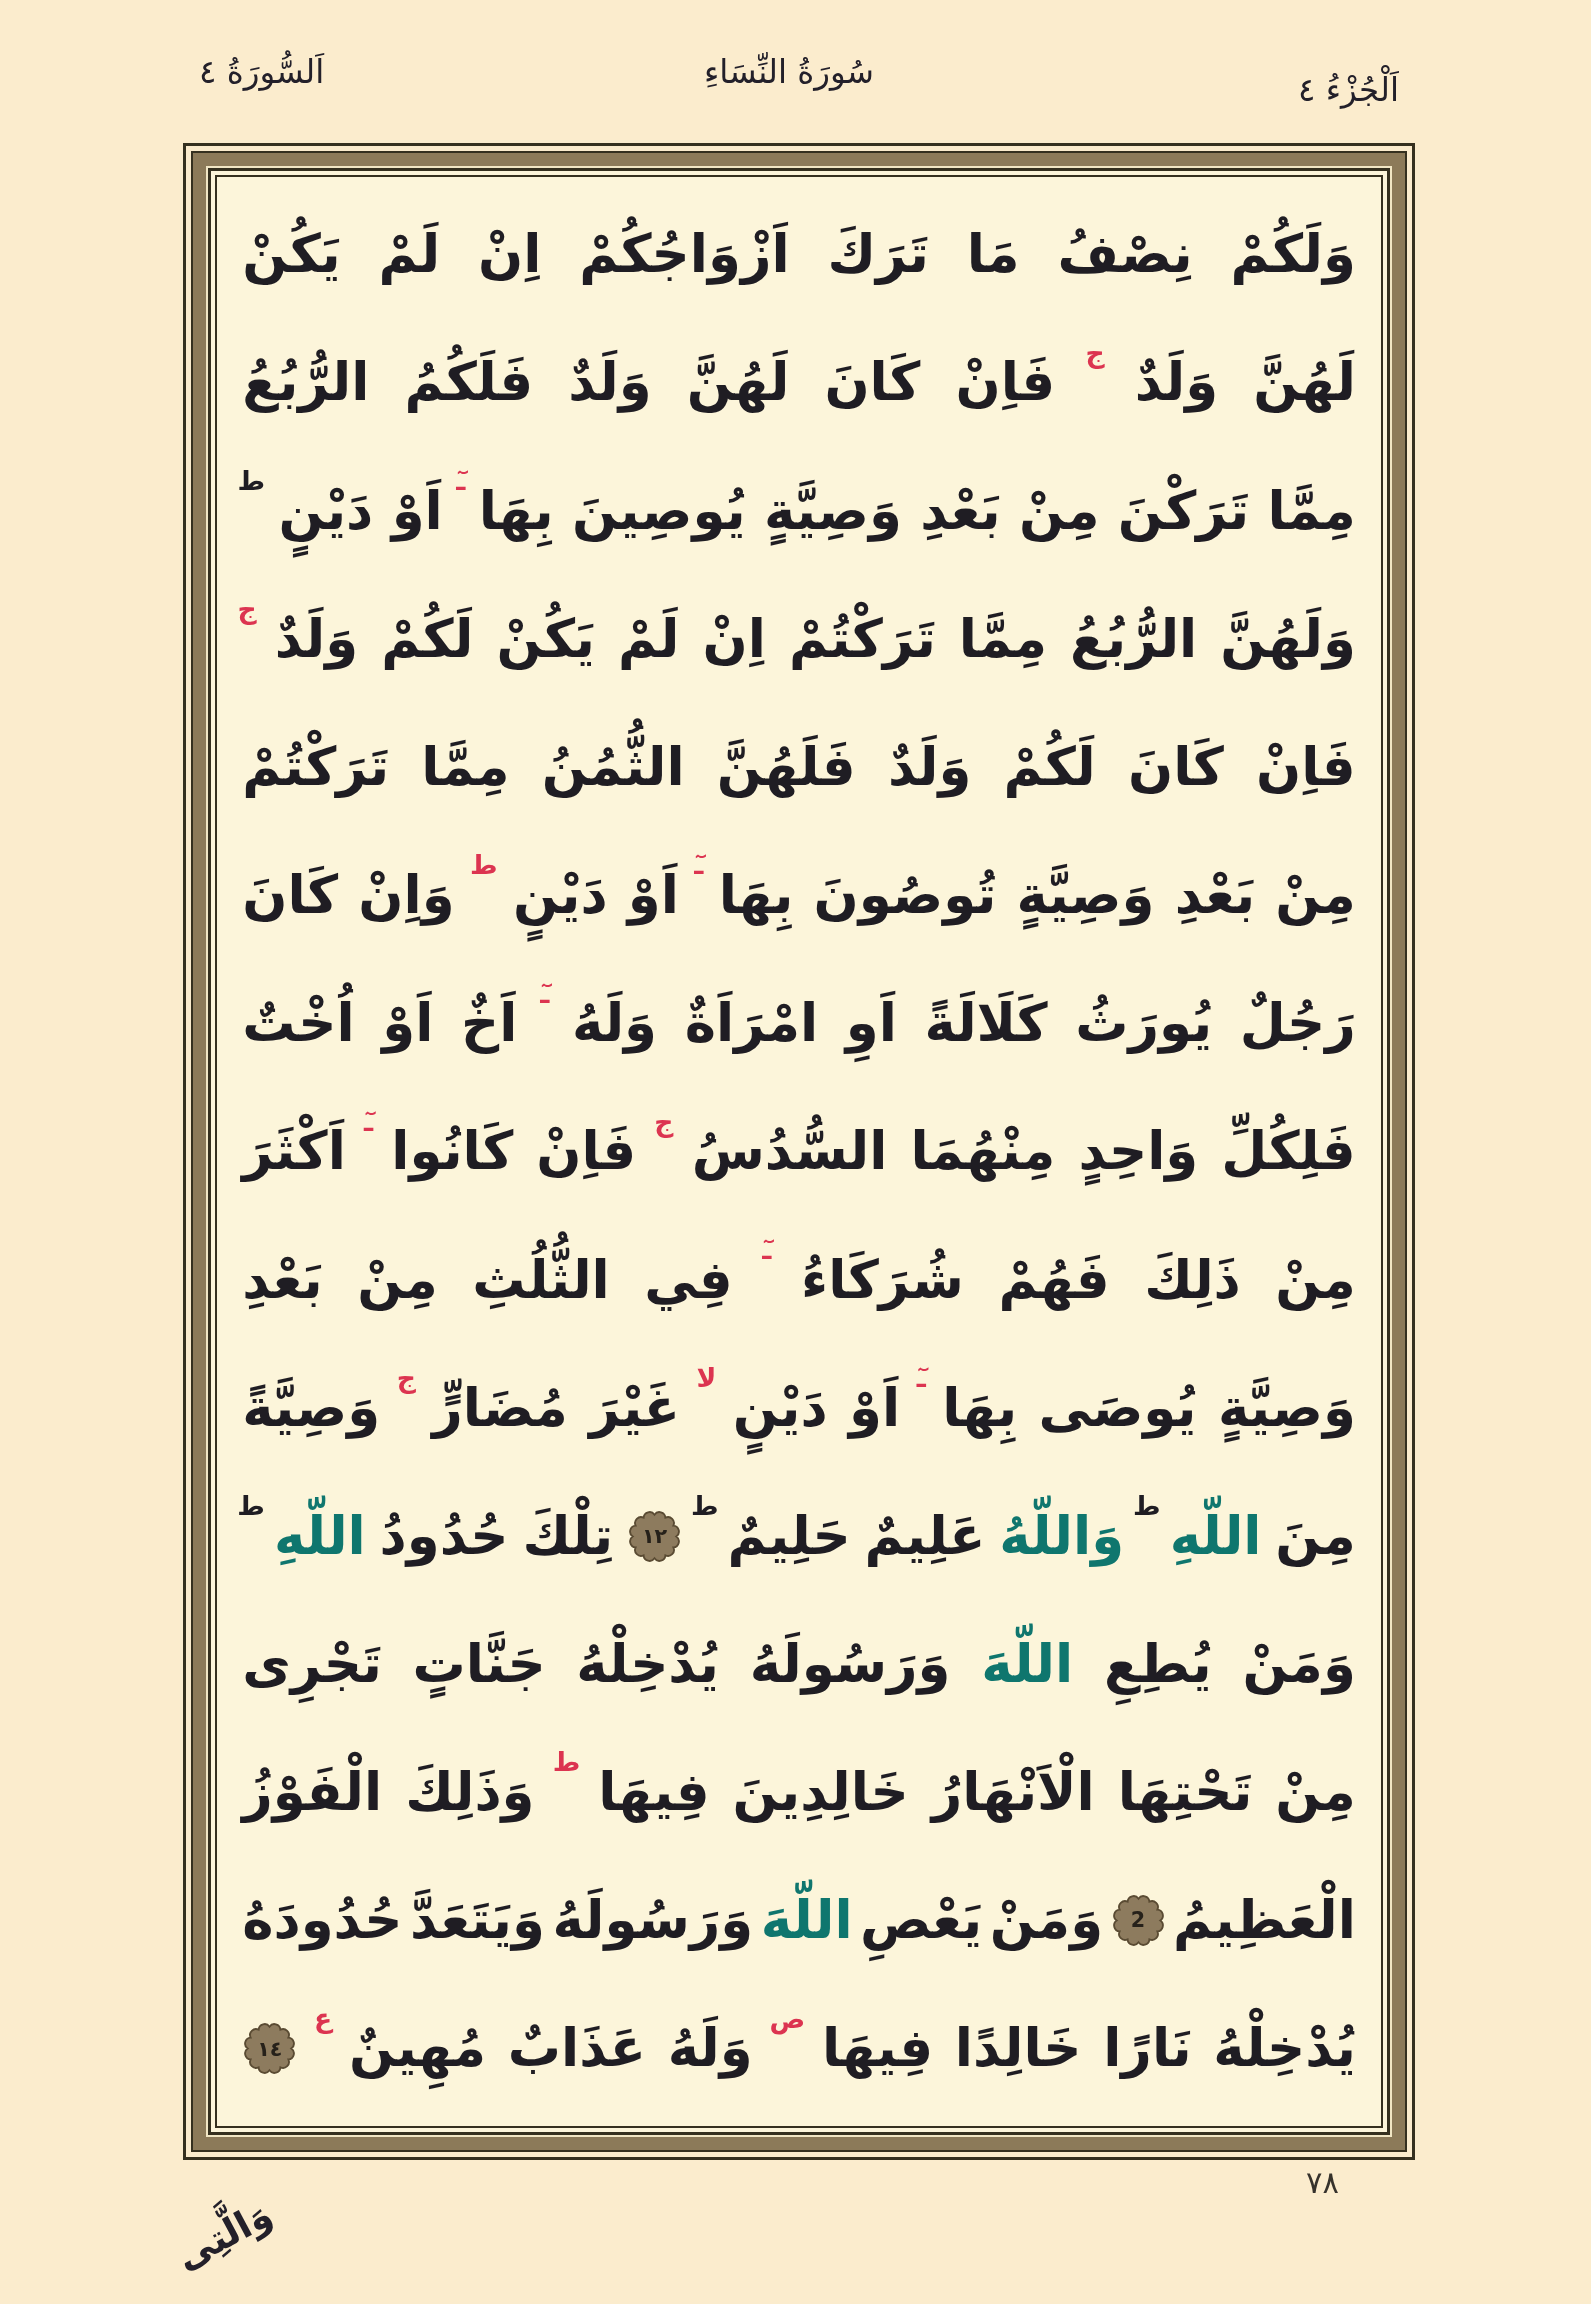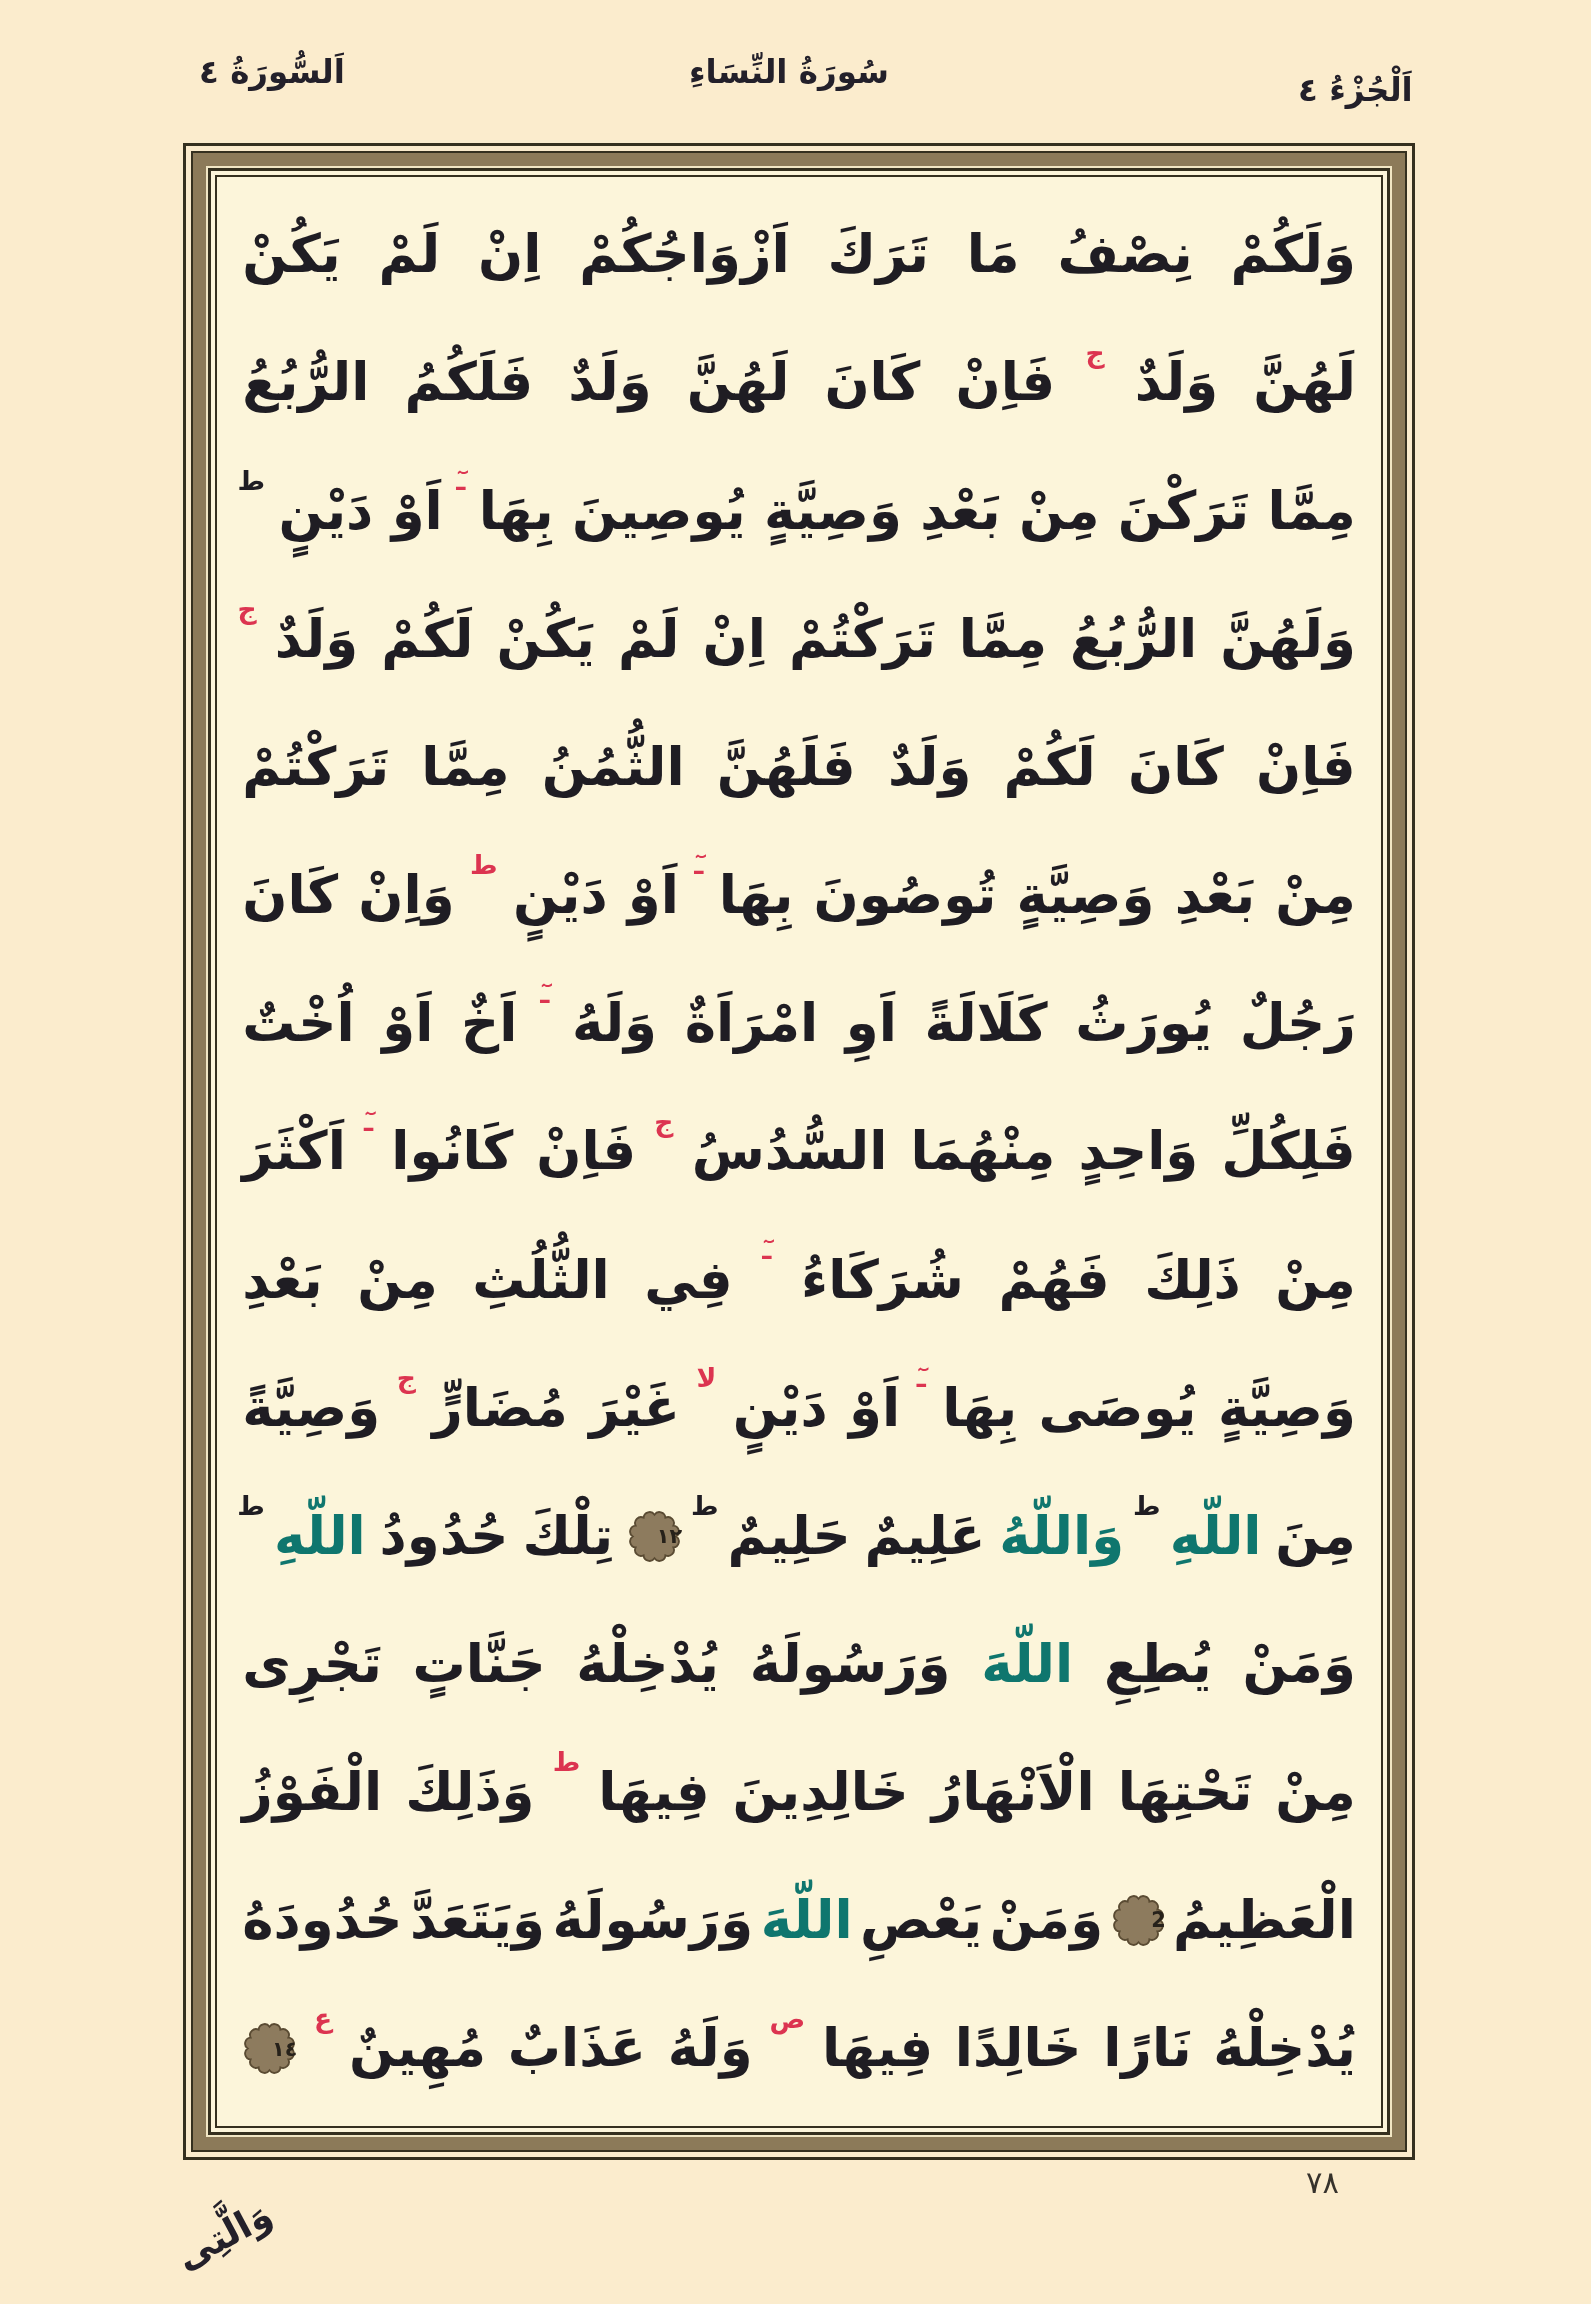--- a/index.html
+++ b/index.html
@@ -1,21 +1,21 @@
 <!DOCTYPE html>
 <html lang="ar"><head>
 <meta charset="utf-8">
 <style>
   html,body{margin:0;padding:0;background:#fbeccd;}
   .page{
     position:relative;width:1592px;height:2304px;background:#fbeccd;
     font-family:"DejaVu Sans",sans-serif;overflow:hidden;
   }
   
-  .hdr{position:absolute;top:53px;font-size:32.5px;font-weight:700;color:#23202a;direction:rtl;white-space:nowrap;}
+  .hdr{position:absolute;top:53px;font-size:32.5px;font-weight:400;color:#23202a;direction:rtl;white-space:nowrap;}
   .hdr-left{left:199px;}
   .hdr-center{left:789px;transform:translateX(-50%);}
   .hdr-right{left:1298px;margin-top:18px;}
   
   .frame{position:absolute;left:183px;top:143px;width:1232px;height:2017px;box-sizing:border-box;}
   .frame *{box-sizing:border-box;}
   .f1{width:100%;height:100%;border:3px solid #35301f;padding:4.9px;}
   .f2{width:100%;height:100%;border:2px solid #35301f;}
   .f3{width:100%;height:100%;background:#8c7a59;padding:12.8px;}
   .f4{width:100%;height:100%;border:2px solid #f1e6c4;}
@@ -24,21 +24,21 @@
   .content{
     width:100%;height:100%;padding:13.8px 25.6px;direction:rtl;
     display:flex;flex-direction:column;background:#fcf5da;
   }
   
   .line{flex:1;display:flex;justify-content:space-between;align-items:center;}
   .w{font-size:53px;font-weight:700;color:#1f1d23;line-height:1.1;white-space:nowrap;}
   .w.red{color:#0f766e;}
   .mk{font-size:26.6px;font-weight:700;color:#1f1d23;position:relative;top:-29.6px;margin:0 -4.9px;line-height:1;}
   .mk.red{color:#dc3450;}
-  .verse{position:relative;width:55px;height:55px;display:inline-flex;align-items:center;justify-content:flex-start;flex:0 0 auto;}
+  .verse{position:relative;width:55px;height:55px;display:inline-flex;align-items:center;justify-content:center;flex:0 0 auto;}
   .verse svg{position:absolute;inset:0;width:100%;height:100%;}
   .verse path{fill:#8d7b5e;stroke:#5a4b33;stroke-width:1.6;}
   .vnum{position:relative;font-size:20.7px;font-weight:700;color:#26211a;z-index:1;}
   
   .pageno{position:absolute;left:1306px;top:2165px;font-size:30.5px;font-weight:400;color:#36322c;direction:rtl;}
   .catch{
     position:absolute;left:173px;top:2214px;font-size:37px;font-weight:700;color:#23202a;
     transform:rotate(-28deg);transform-origin:center;direction:rtl;
   }
 </style>

